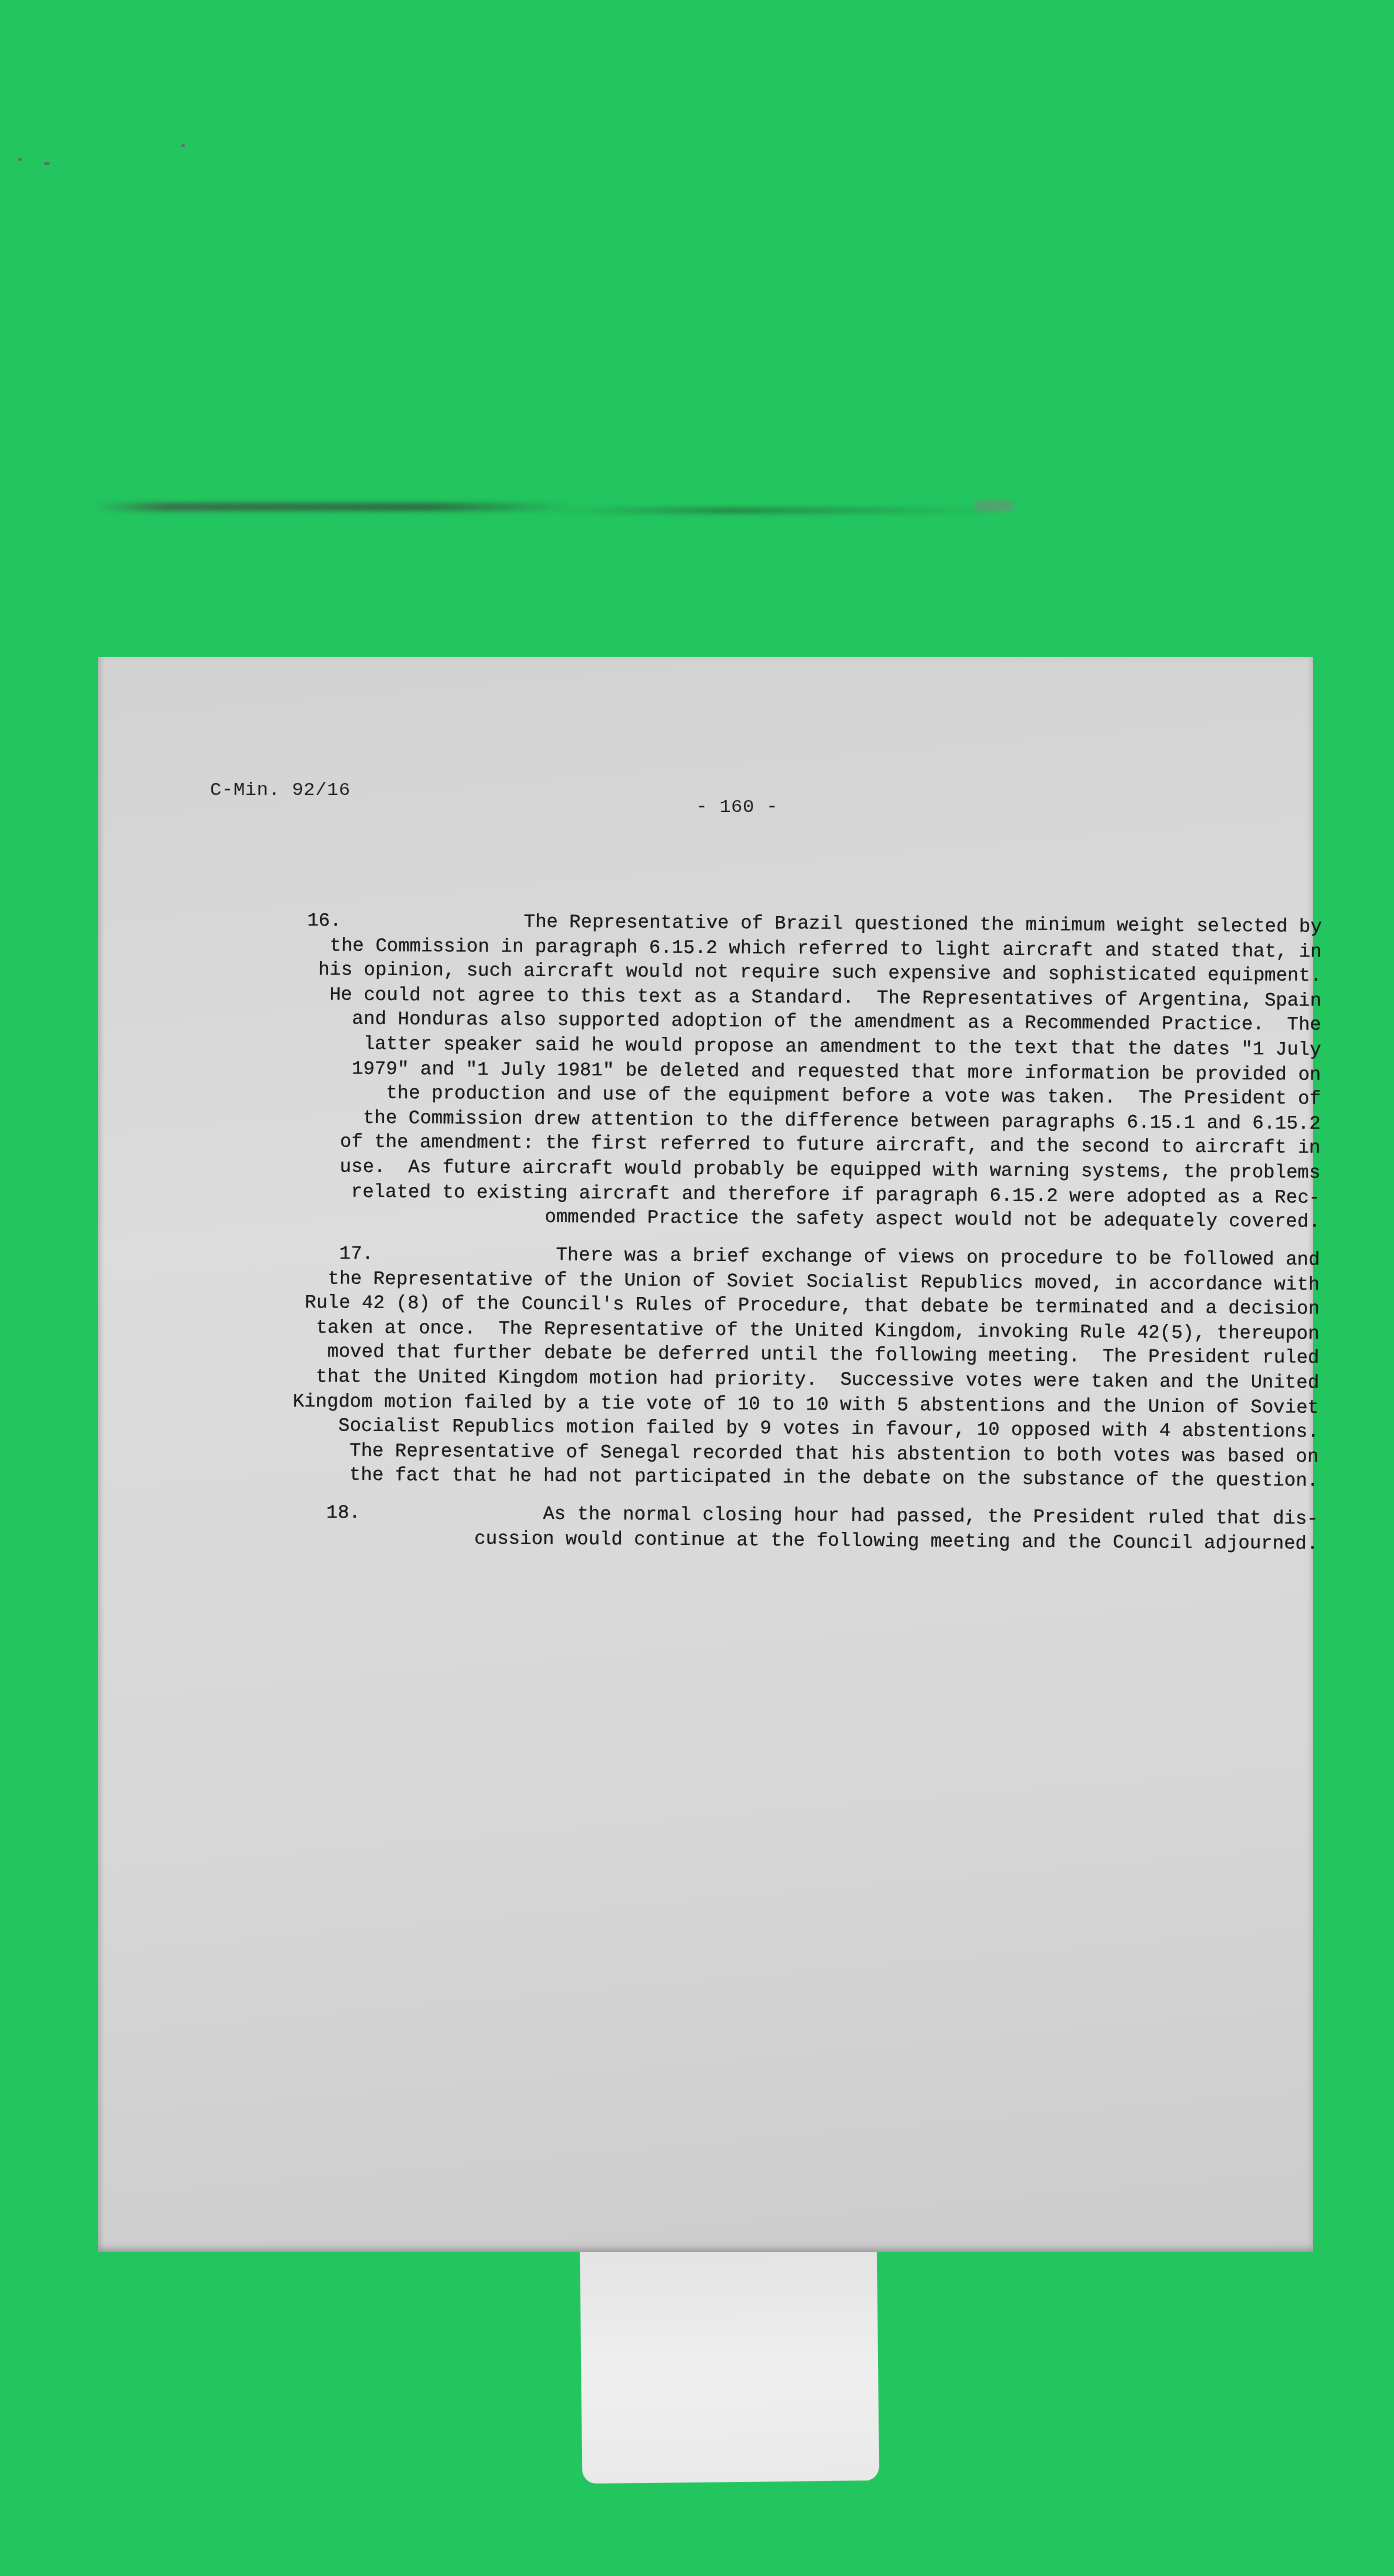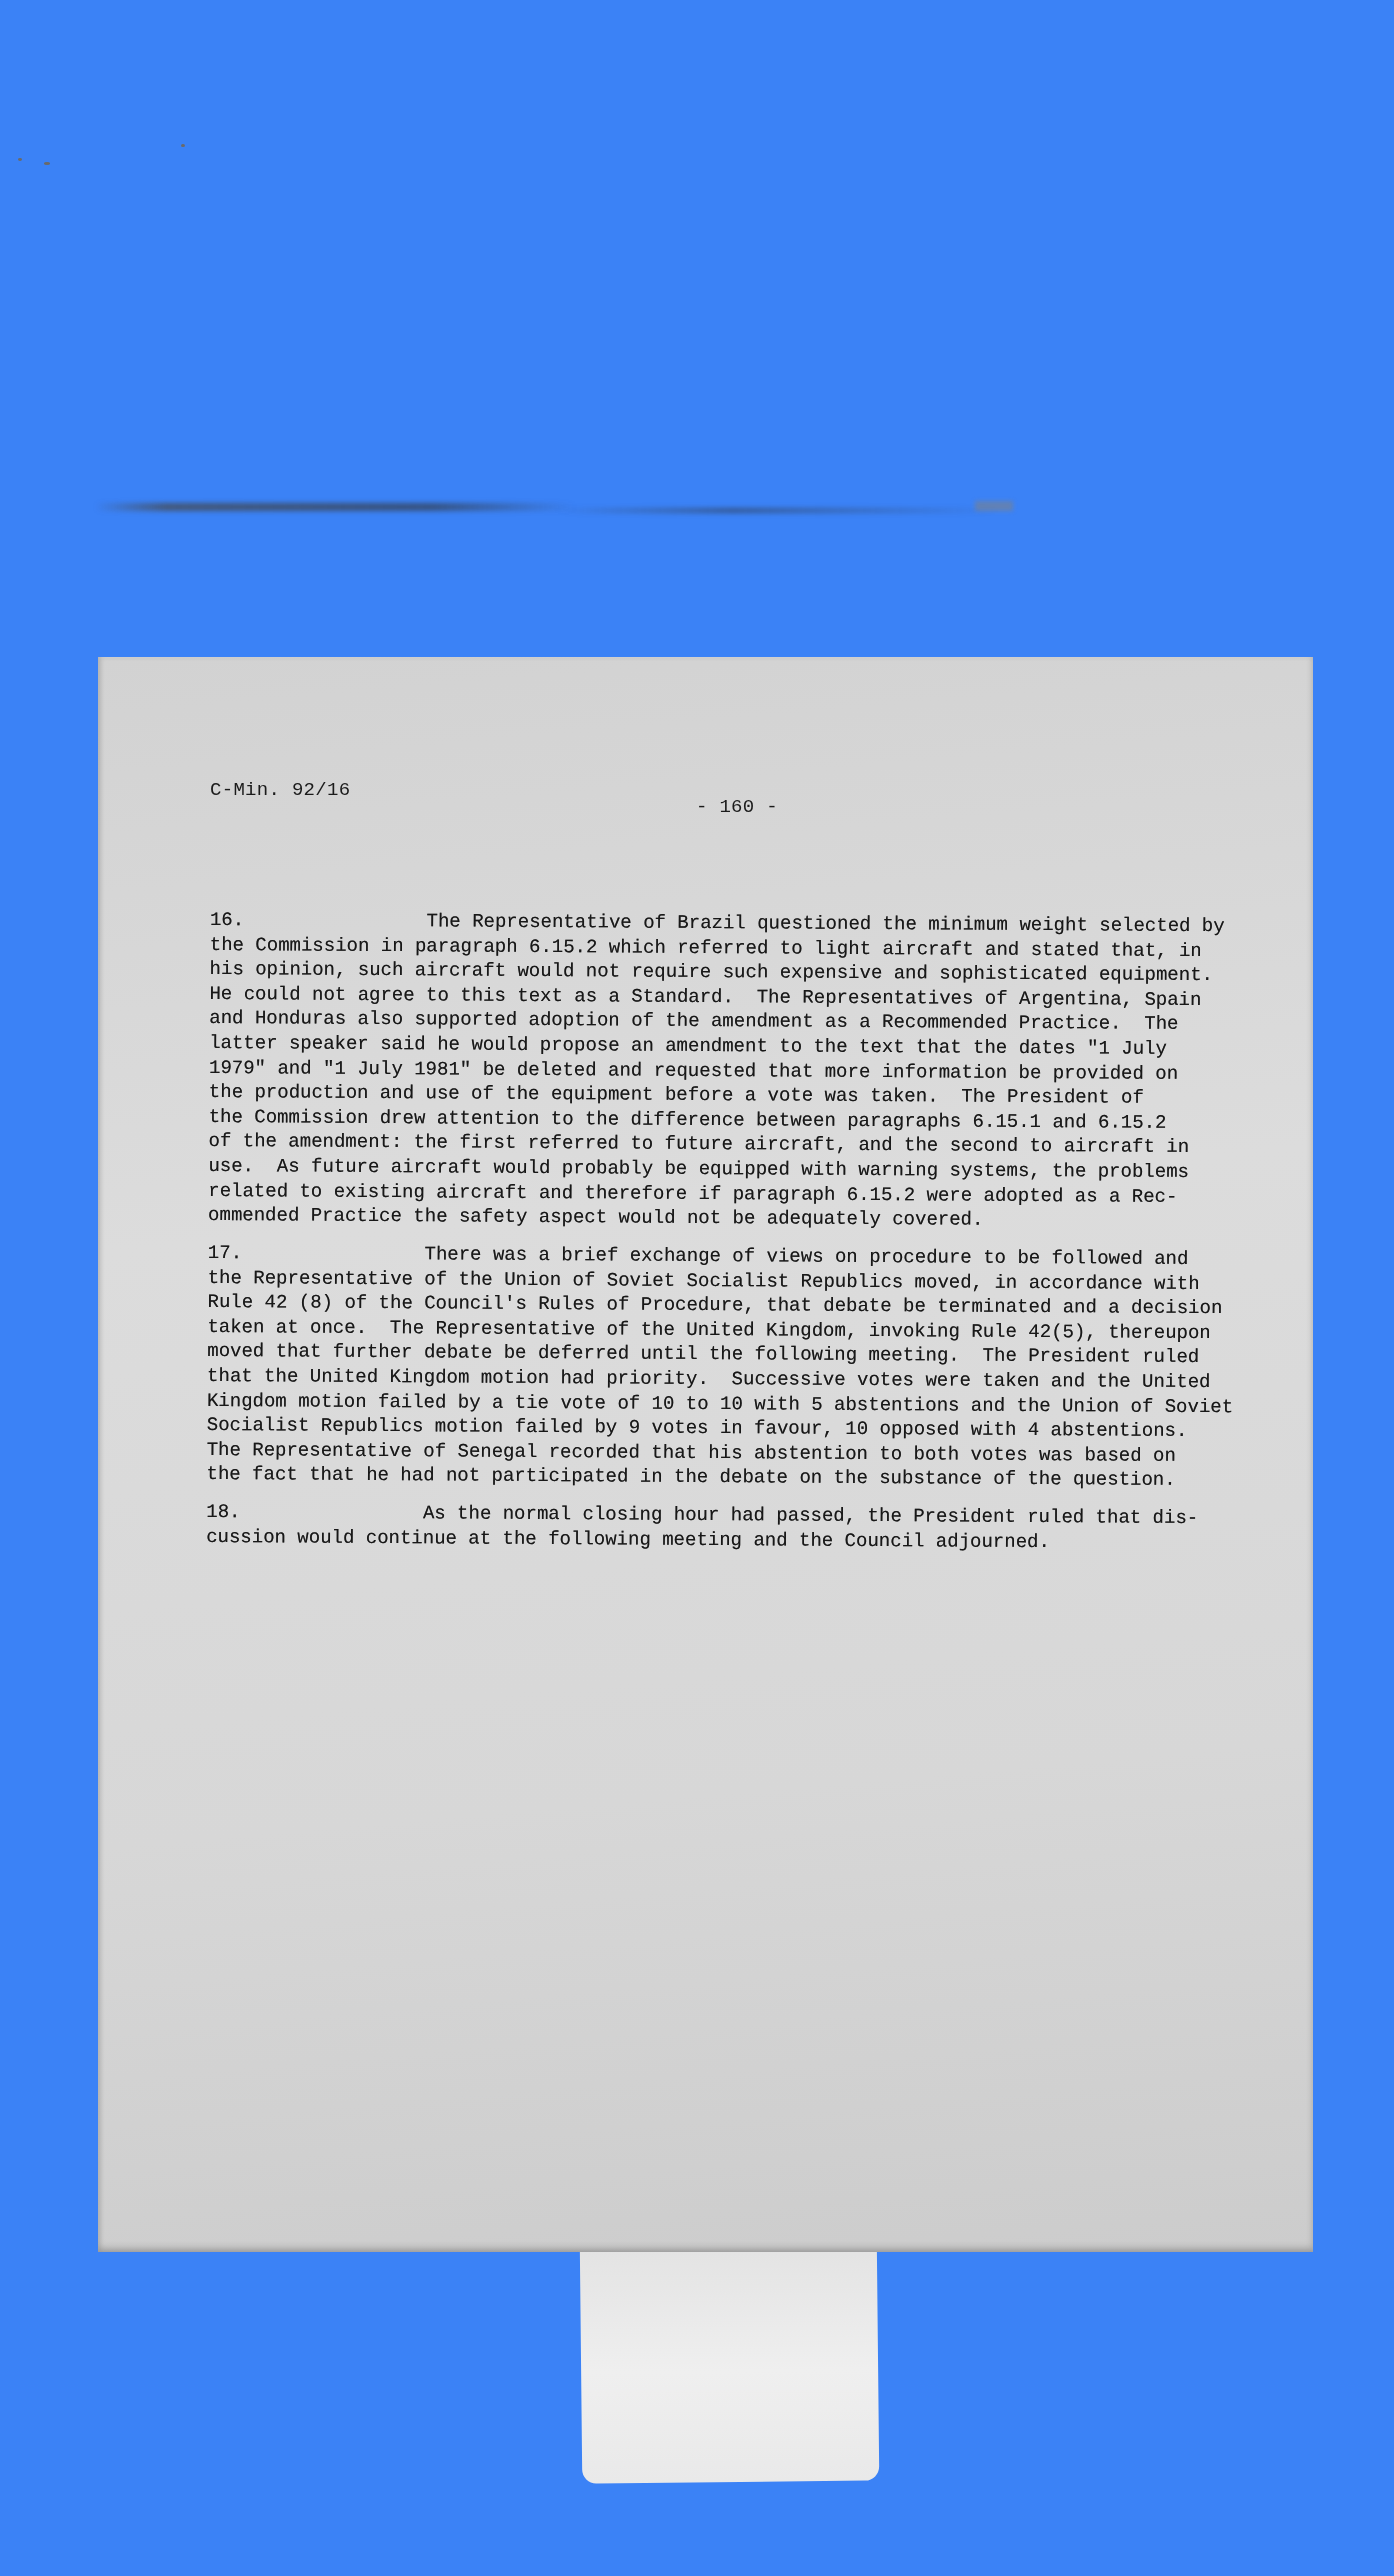--- a/index.html
+++ b/index.html
@@ -4,23 +4,24 @@
 <style>
   html, body {
     margin: 0;
     padding: 0;
     background: #000000;
   }
   .canvas {
     position: relative;
     width: 1394px;
     height: 2576px;
-    background: #3b82f6;
+    background: #22c55e;
     overflow: hidden;
     font-family: "Liberation Mono", "DejaVu Sans Mono", monospace;
+    text-align: right;
   }
   
   .streak {
     position: absolute;
     filter: blur(2.5px);
   }
   .streak-1 {
     left: 95px; top: 503px; width: 480px; height: 7.6px;
     background: linear-gradient(90deg, rgba(70,70,70,0) 0%, rgba(70,70,70,0.7) 15%, rgba(50,50,50,0.6) 70%, rgba(50,50,50,0) 100%);
   }

